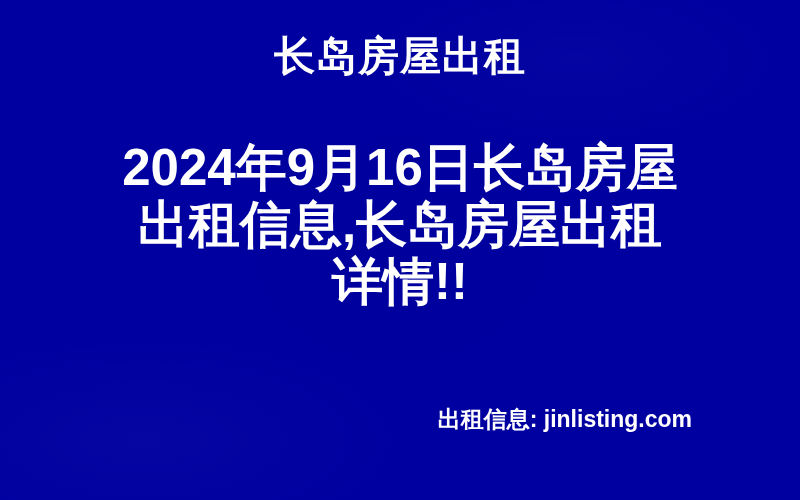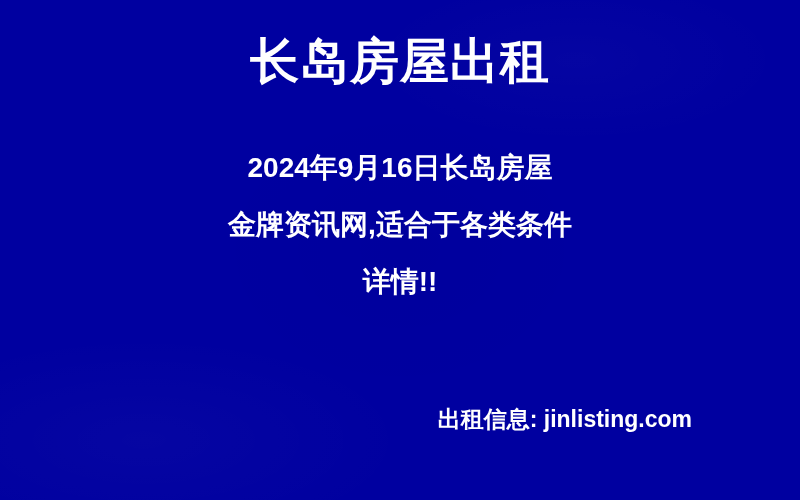--- a/index.html
+++ b/index.html
@@ -34,36 +34,36 @@
       radial-gradient(ellipse 260px 200px at 50% 50%, rgba(0,0,0,0.02), rgba(0,0,0,0) 75%);
   }
 
   .poster-title {
     position: absolute;
     top: 34px;
     left: 0;
     width: 800px;
     text-align: center;
     color: #FFFFFF;
-    font-size: 49px;
+    font-size: 41px;
     font-weight: 700;
     line-height: 1.12;
     letter-spacing: 1px;
     white-space: nowrap;
     z-index: 2;
   }
 
   .poster-body {
     position: absolute;
     top: 139px;
     left: 0;
     width: 800px;
     text-align: center;
     color: #FFFFFF;
-    font-size: 28px;
+    font-size: 51px;
     font-weight: 700;
     line-height: 57px;
     letter-spacing: 0px;
     z-index: 2;
   }
 
   .body-line {
     display: block;
     white-space: nowrap;
   }
@@ -86,19 +86,19 @@
 </style>
 </head>
 <body>
 
 <div class="poster">
 
   <div class="poster-title">长岛房屋出租</div>
 
   <div class="poster-body">
     <span class="body-line">2024年9月16日长岛房屋</span>
-    <span class="body-line">金牌资讯网,适合于各类条件</span>
+    <span class="body-line">出租信息,长岛房屋出租</span>
     <span class="body-line">详情!!</span>
   </div>
 
   <div class="poster-footer">出租信息: jinlisting.com</div>
 
 </div>
 
 </body></html>

